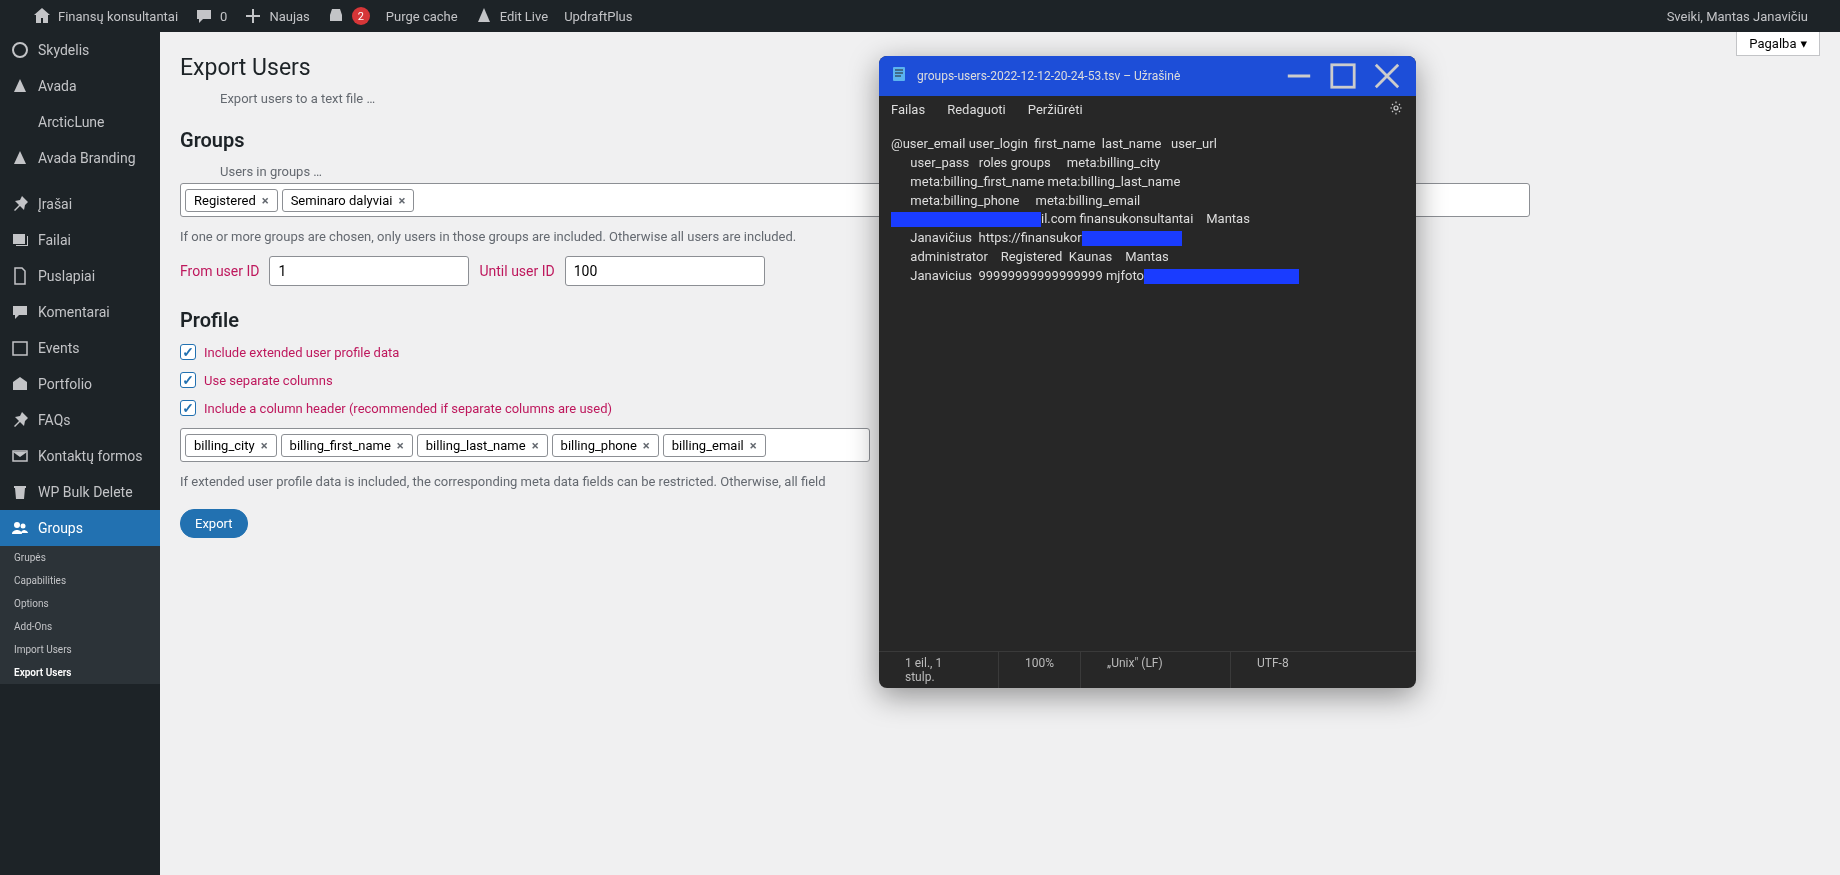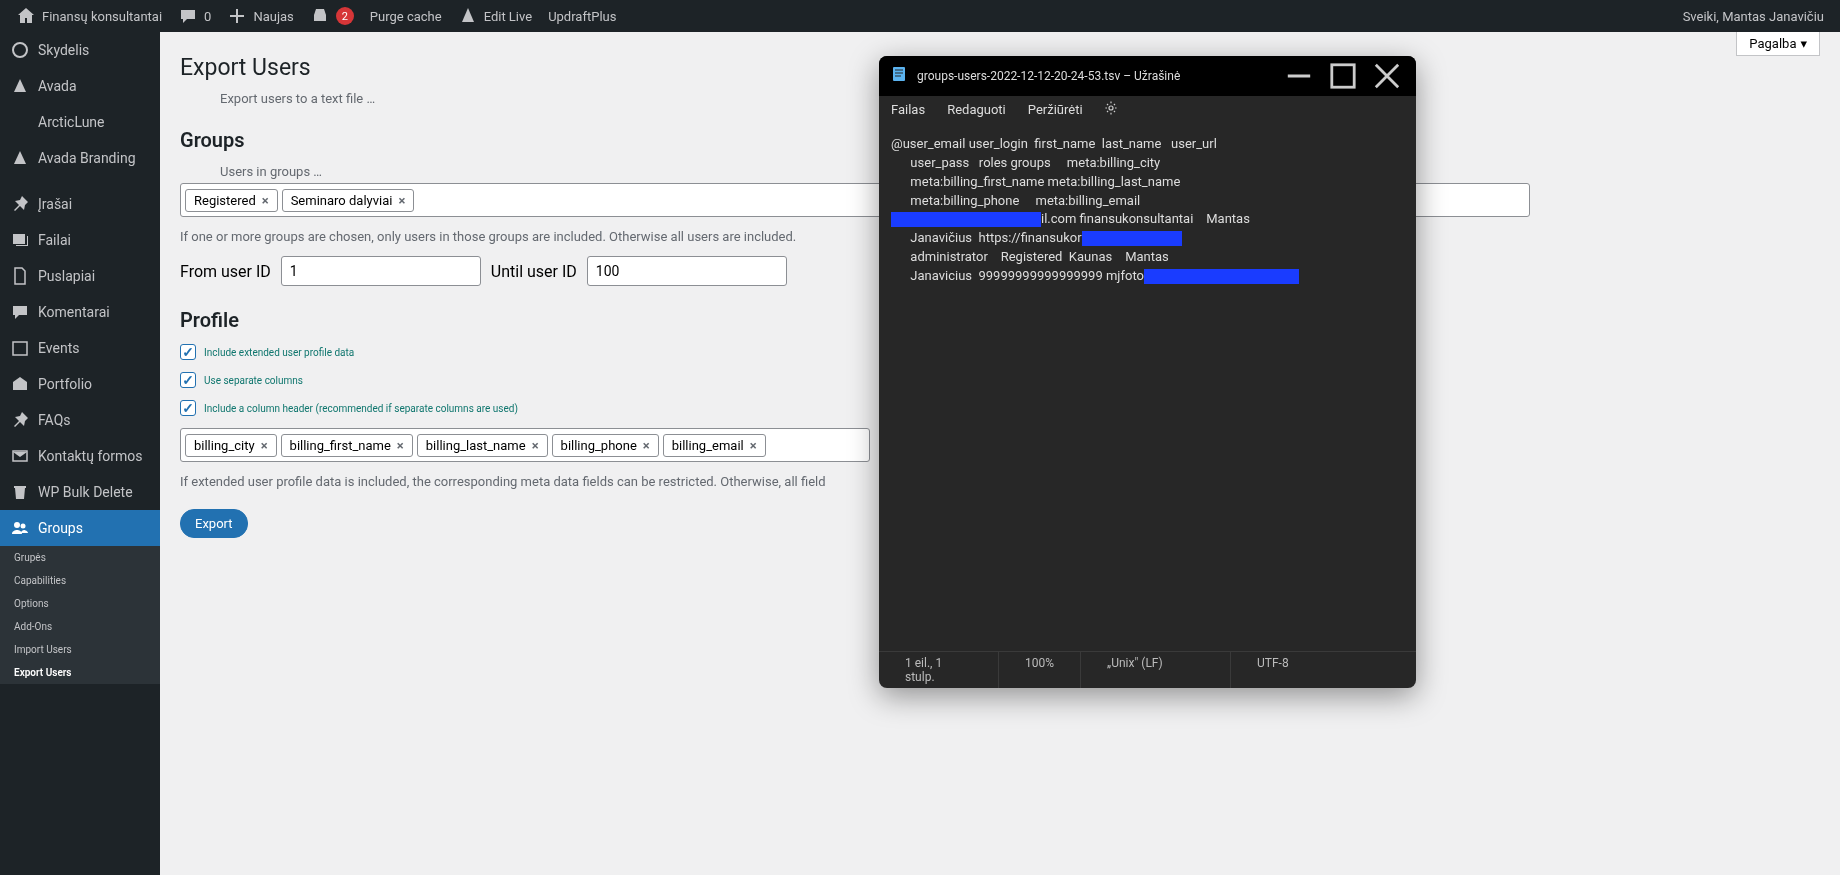--- a/index.html
+++ b/index.html
@@ -1,19 +1,19 @@
 <!DOCTYPE html>
 <html><head>
 <meta charset="utf-8">
 <style>
 * { margin: 0; padding: 0; box-sizing: border-box; font-family: -apple-system, BlinkMacSystemFont, "Segoe UI", Roboto, sans-serif; }
 body { background: #f0f0f1; overflow: hidden; width: 1840px; height: 875px; position: relative; }
 
 
-.admin-bar { background: #1d2327; color: #c3c4c7; height: 32px; display: flex; align-items: center; padding: 0 8px; font-size: 13px; justify-content: space-between; }
+.admin-bar { background: #1d2327; color: #c3c4c7; height: 32px; display: flex; align-items: center; padding: 0 24px; font-size: 13px; justify-content: space-between; }
 .admin-bar-left, .admin-bar-right { display: flex; align-items: center; gap: 0; }
 .admin-bar-item { display: flex; align-items: center; gap: 6px; padding: 0 8px; height: 32px; cursor: pointer; }
 .ab-icon { width: 20px; height: 20px; display: inline-flex; align-items: center; justify-content: center; }
 .badge-red { background: #d63638; color: #fff; border-radius: 10px; min-width: 18px; height: 18px; display: inline-flex; align-items: center; justify-content: center; font-size: 11px; padding: 0 5px; }
 
 
 .sidebar { position: absolute; left: 0; top: 32px; width: 160px; background: #1d2327; color: #c3c4c7; height: calc(100% - 32px); font-size: 14px; }
 .sidebar-item { display: flex; align-items: center; gap: 8px; padding: 8px 10px; cursor: pointer; }
 .sidebar-item.current { background: #2271b1; color: #fff; position: relative; }
 .sidebar-item.current::after { content: ''; position: absolute; right: -8px; top: 50%; transform: translateY(-50%); border: 8px solid transparent; border-right-color: #f0f0f1; }
@@ -26,36 +26,36 @@
 .content { position: absolute; left: 160px; top: 32px; right: 0; bottom: 0; padding: 10px 20px 20px 20px; overflow: auto; }
 .help-tab { position: absolute; right: 20px; top: 0; background: #fff; border: 1px solid #c3c4c7; border-top: none; padding: 4px 12px; font-size: 13px; display: flex; align-items: center; gap: 4px; cursor: pointer; }
 h1 { font-size: 23px; font-weight: 400; color: #1d2327; margin: 12px 0 10px; }
 h2 { font-size: 20px; font-weight: 600; color: #1d2327; margin: 22px 0 12px; }
 .desc { color: #646970; font-size: 13px; margin-bottom: 4px; margin-left: 40px; }
 .desc2 { color: #646970; font-size: 13px; margin: 12px 0 4px; }
 .token-input { border: 1px solid #8c8f94; background: #fff; border-radius: 3px; padding: 3px 4px; display: flex; flex-wrap: wrap; gap: 4px; min-height: 34px; align-items: center; width: 100%; max-width: 1350px; }
 .token { border: 1px solid #8c8f94; border-radius: 3px; background: #fff; padding: 3px 8px; font-size: 13px; display: flex; align-items: center; gap: 6px; }
 .token-x { cursor: pointer; color: #646970; font-weight: bold; }
 .field-row { display: flex; align-items: center; gap: 10px; margin: 12px 0; }
-.field-label { font-size: 16px; color: #000000; }
+.field-label { font-size: 14px; color: #be185d; }
 input[type=text].num { border: 1px solid #8c8f94; border-radius: 3px; padding: 4px 8px; font-size: 14px; width: 200px; height: 30px; }
-.cb-row { display: flex; align-items: center; gap: 8px; margin: 12px 0; font-size: 10px; color: #0f766e; }
+.cb-row { display: flex; align-items: center; gap: 8px; margin: 12px 0; font-size: 13px; color: #be185d; }
 .cb { width: 16px; height: 16px; border: 1px solid #2271b1; border-radius: 3px; background: #fff; display: inline-flex; align-items: center; justify-content: center; cursor: pointer; }
 .cb.checked { background: #fff; }
 .cb.checked::after { content: '✓'; color: #2271b1; font-size: 14px; font-weight: bold; line-height: 1; }
 .btn-primary { background: #2271b1; border: 1px solid #2271b1; color: #fff; padding: 6px 14px; border-radius: 14px; font-size: 13px; cursor: pointer; margin-top: 16px; }
 
 
 .notepad { position: absolute; left: 879px; top: 56px; width: 537px; height: 632px; background: #272727; color: #ccc; border-radius: 8px; box-shadow: 0 8px 30px rgba(0,0,0,0.4); display: flex; flex-direction: column; overflow: hidden; }
-.np-titlebar { display: flex; justify-content: space-between; padding: 6px 8px 6px 12px; background: #000000; }
+.np-titlebar { display: flex; justify-content: space-between; padding: 6px 8px 6px 12px; background: #1d4ed8; }
 .np-title-left { display: flex; align-items: center; gap: 10px; }
 .np-title-text { font-size: 12px; color: #ddd; }
 .np-win-btns { display: flex; gap: 2px; }
 .np-win-btn { width: 42px; height: 28px; display: flex; align-items: center; justify-content: center; cursor: pointer; color: #ccc; }
-.np-menubar { display: flex; align-items: center; padding: 4px 12px 8px; gap: 20px; font-size: 13px; justify-content: flex-start; }
+.np-menubar { display: flex; align-items: center; padding: 4px 12px 8px; gap: 20px; font-size: 13px; justify-content: space-between; }
 .np-menus { display: flex; gap: 22px; }
 .np-menu { cursor: pointer; color: #ddd; }
 .np-body { flex: 1; padding: 8px 12px; font-family: Consolas, monospace; font-size: 13px; color: #ddd; white-space: pre-wrap; word-break: break-all; line-height: 1.45; overflow: auto; position: relative; }
 .redact { background: #1a3cff; color: #1a3cff; display: inline-block; height: 15px; vertical-align: middle; }
 .np-status { display: flex; border-top: 1px solid #3a3a3a; font-size: 12px; color: #bbb; }
 .np-status > div { padding: 4px 26px; border-right: 1px solid #3a3a3a; flex-shrink: 0; }
 .np-status > div:first-child { flex: 0 0 120px; }
 .np-status > div:nth-child(2) { flex: 0 0 80px; }
 .np-status > div:nth-child(3) { flex: 0 0 150px; }
 .np-status > div:last-child { border-right: none; flex: 1; }

